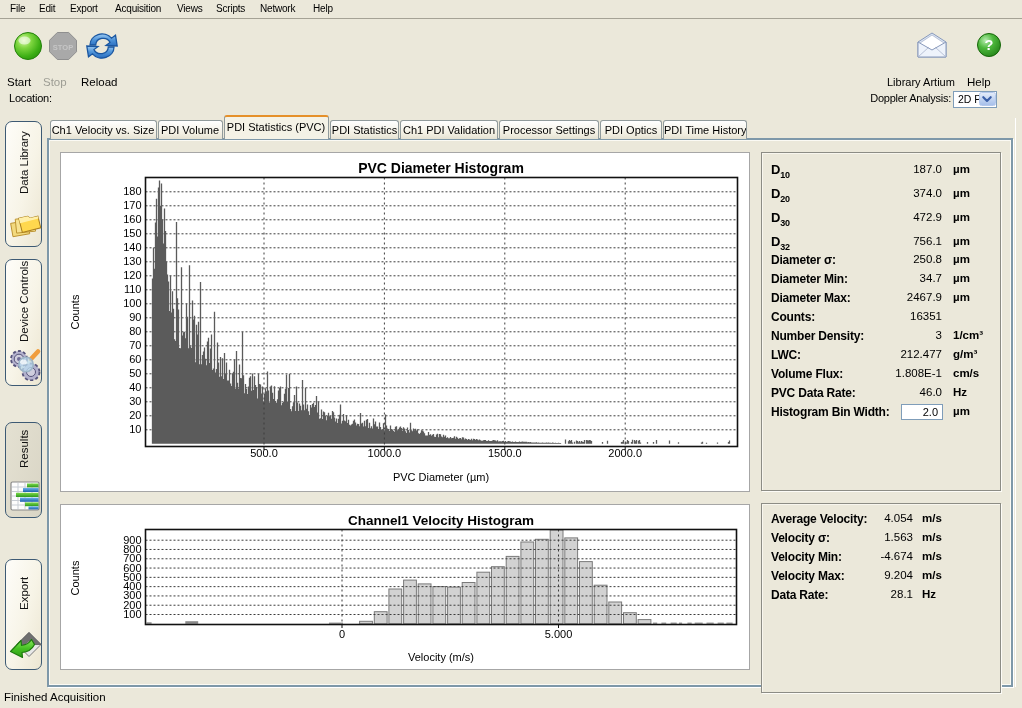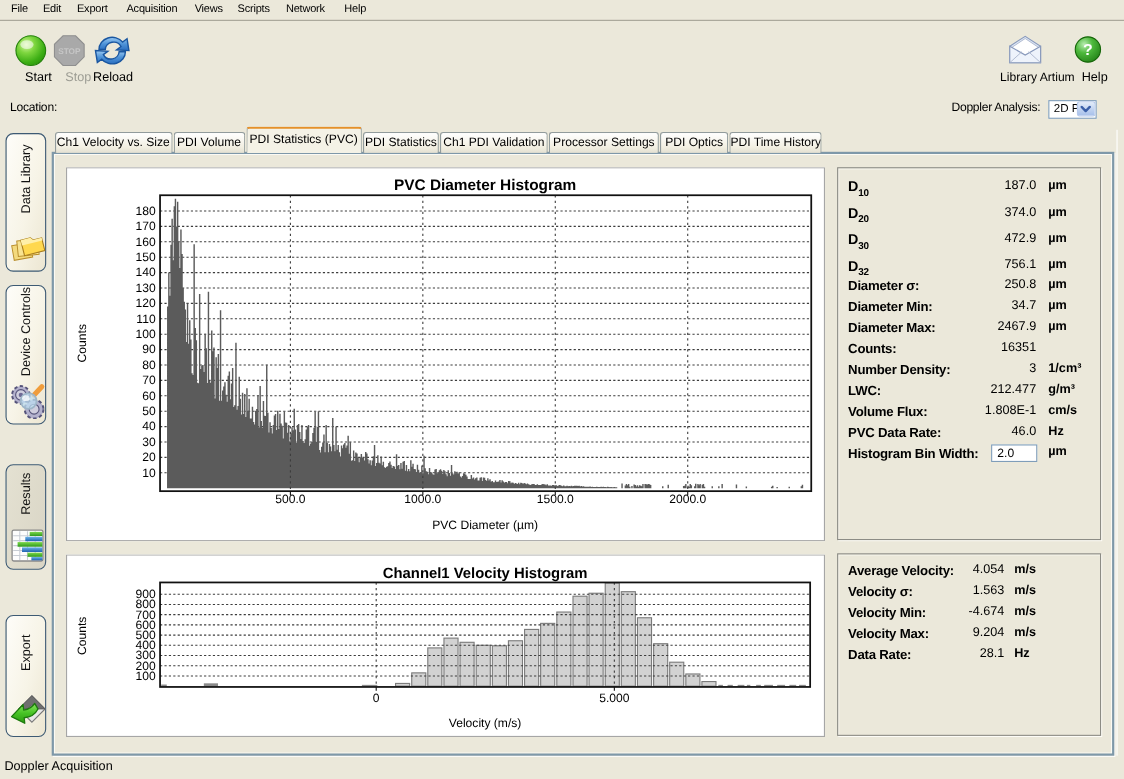--- a/index.html
+++ b/index.html
@@ -1,37 +1,37 @@
 <!DOCTYPE html>
 <html><head><meta charset="utf-8"><style>
 *{margin:0;padding:0;box-sizing:border-box}
 body{width:1022px;height:708px;background:#ebe8da;font-family:"Liberation Sans",sans-serif;position:relative;overflow:hidden}
 .menubar{position:absolute;left:0;top:0;width:1022px;height:19px;border-bottom:1px solid #a5a295}
 .menubar span{position:absolute;top:3px;font-size:10px;letter-spacing:-0.2px;color:#000}
-.tlabel{position:absolute;top:65px;font-size:11.5px;text-align:right}
+.tlabel{position:absolute;top:76px;font-size:11.5px;text-align:left}
 .locrow{position:absolute;top:88px;left:0;width:1022px;height:24px}
 .field{position:absolute;background:#fff;border:1px solid #8a9cb2;font-size:11px;line-height:17px;white-space:nowrap;overflow:hidden}
 .sbtn{position:absolute;left:5px;width:37px;border:1.5px solid #3d5a74;border-radius:7px;background:linear-gradient(105deg,#fefdf9 0%,#f7f4e7 55%,#ece6d2 100%)}
 .sbtn.active{background:linear-gradient(105deg,#e4e1d2,#d9d5c5)}
 .vtext{position:absolute;left:50%;top:0;bottom:42px;width:0;display:flex;align-items:center;justify-content:center;font-size:11.5px;color:#111;white-space:nowrap;transform:rotate(180deg);writing-mode:vertical-rl}
 .sicon{position:absolute;left:2px;bottom:4px;width:34px;height:34px}
 .panel{position:absolute;left:47px;top:138px;width:966px;height:549px;background:#ebe8da;border:2px solid #7e98a9;box-shadow:inset 1px 1px 0 #fbfaf4,inset -1px -1px 0 #fbfaf4,1px 1px 0 #fff}
 .tab{position:absolute;top:119.5px;height:19px;white-space:nowrap;overflow:hidden;background:linear-gradient(#ffffff,#f2efe2 70%,#e4e1d2);border:1px solid #919b9c;border-bottom:none;border-radius:3px 3px 0 0;font-size:11px;text-align:center;line-height:18px;color:#000}
 .tab.sel{top:114.5px;height:24px;background:#f4f2e6;border-top:2.5px solid #e5902a;line-height:21px;z-index:5}
 .chartpanel{position:absolute;background:#fff}
 .statpanel{position:absolute;left:761px;width:240px;background:#ebe8da;border:1px solid #8c8c85;box-shadow:inset 1px 1px 0 #f8f6ee,1px 1px 0 #fdfcf7}
 .lab{position:absolute;left:9px;font-weight:bold;font-size:12px;white-space:nowrap;letter-spacing:-0.2px}
 .sub{font-weight:bold;font-size:9px;position:relative;top:4px}
 .val{position:absolute;width:110px;text-align:right;font-size:11.5px}
 .p1 .val{left:70px}
 .p2 .val{left:41px}
 .unit{position:absolute;font-size:11.5px;font-weight:bold}
 .p1 .unit{left:191px}
 .p2 .unit{left:160px}
-.binbox{position:absolute;left:139px;top:251px;width:42px;height:16px;background:#fff;border:1px solid #7f9db9;font-size:11px;text-align:right;padding-right:20px;line-height:15px}
+.binbox{position:absolute;left:139px;top:251px;width:42px;height:16px;background:#fff;border:1px solid #7f9db9;font-size:11px;text-align:right;padding-right:4px;line-height:15px}
 </style></head><body>
 <div class="menubar">
 <span style="left:10px">File</span>
     <span style="left:39px">Edit</span>
     <span style="left:70px">Export</span>
 <span style="left:115px">Acquisition</span>
     <span style="left:177px">Views</span>
     <span style="left:216px">Scripts</span>
 <span style="left:260px">Network</span>
     <span style="left:313px">Help</span>
@@ -82,21 +82,21 @@
 <text x="13" y="18" text-anchor="middle" font-size="14.5" font-weight="bold" fill="#fff" font-family="Liberation Sans">?</text>
 </svg></div>
 <div class="tlabel" style="left:7px;width:40px">Start</div>
 <div class="tlabel" style="left:43px;width:40px;color:#9d9d94">Stop</div>
 <div class="tlabel" style="left:81px;width:40px">Reload</div>
 <div class="tlabel" style="left:887px;width:90px;font-size:11px">Library Artium</div>
 <div class="tlabel" style="left:967px;width:40px">Help</div>
 
 <div class="locrow">
 <span style="position:absolute;left:9px;top:4px;font-size:11px;letter-spacing:-0.2px">Location:</span>
-<span style="position:absolute;left:865px;top:4px;width:86px;text-align:left;font-size:11px;letter-spacing:-0.25px">Doppler Analysis:</span>
+<span style="position:absolute;left:865px;top:4px;width:86px;text-align:right;font-size:11px;letter-spacing:-0.25px">Doppler Analysis:</span>
 <div class="field" style="left:953px;top:2.5px;width:44px;height:17px;padding-left:4px;border-color:#7f9db9;line-height:14.5px;font-size:10.5px">2D PDI
 <div style="position:absolute;right:0.5px;top:0.5px;width:17px;height:14px;background:linear-gradient(#e3ecf9,#c0d2f0 55%,#a7c0ea);border:1px solid #b4c8ec;border-radius:2.5px">
         <svg width="10" height="7" viewBox="0 0 10 7" style="display:block;margin:3px auto 0">
           <path d="M1.3 1.2 L5 5 L8.7 1.2" fill="none" stroke="#3a5fa8" stroke-width="2.1" stroke-linecap="round" stroke-linejoin="round"></path>
         </svg>
       </div>
 </div>
 </div>
 
 <div class="sbtn" style="top:120.5px;height:126.0px">
@@ -360,30 +360,30 @@
     <div class="lab" style="top:213.5px">Volume Flux:</div>
     <div class="val" style="top:213.5px">1.808E-1</div>
     <div class="unit" style="top:213.5px">cm/s</div>
     <div class="lab" style="top:232.5px">PVC Data Rate:</div>
     <div class="val" style="top:232.5px">46.0</div>
     <div class="unit" style="top:232.5px">Hz</div>
     <div class="lab" style="top:251.5px">Histogram Bin Width:</div>
     <div class="binbox">2.0</div>
     <div class="unit" style="top:251.5px">µm</div>
   </div>
-<div class="statpanel p2" style="top:503px;height:166px">
+<div class="statpanel p2" style="top:503px;height:190px">
     <div class="lab" style="top:7.5px">Average Velocity:</div>
     <div class="val" style="top:7.5px">4.054</div>
     <div class="unit" style="top:7.5px">m/s</div>
     <div class="lab" style="top:26.5px">Velocity σ:</div>
     <div class="val" style="top:26.5px">1.563</div>
     <div class="unit" style="top:26.5px">m/s</div>
     <div class="lab" style="top:45.5px">Velocity Min:</div>
     <div class="val" style="top:45.5px">-4.674</div>
     <div class="unit" style="top:45.5px">m/s</div>
     <div class="lab" style="top:64.5px">Velocity Max:</div>
     <div class="val" style="top:64.5px">9.204</div>
     <div class="unit" style="top:64.5px">m/s</div>
     <div class="lab" style="top:83.5px">Data Rate:</div>
     <div class="val" style="top:83.5px">28.1</div>
     <div class="unit" style="top:83.5px">Hz</div>
   </div>
 <div style="position:absolute;left:1015px;top:118px;width:1px;height:569px;background:#fff"></div>
-<div style="position:absolute;left:4px;top:691px;font-size:11.5px">Doppler Acquisition</div>
+<div style="position:absolute;left:4px;top:691px;font-size:11.5px">Finished Acquisition</div>
 </body></html>

